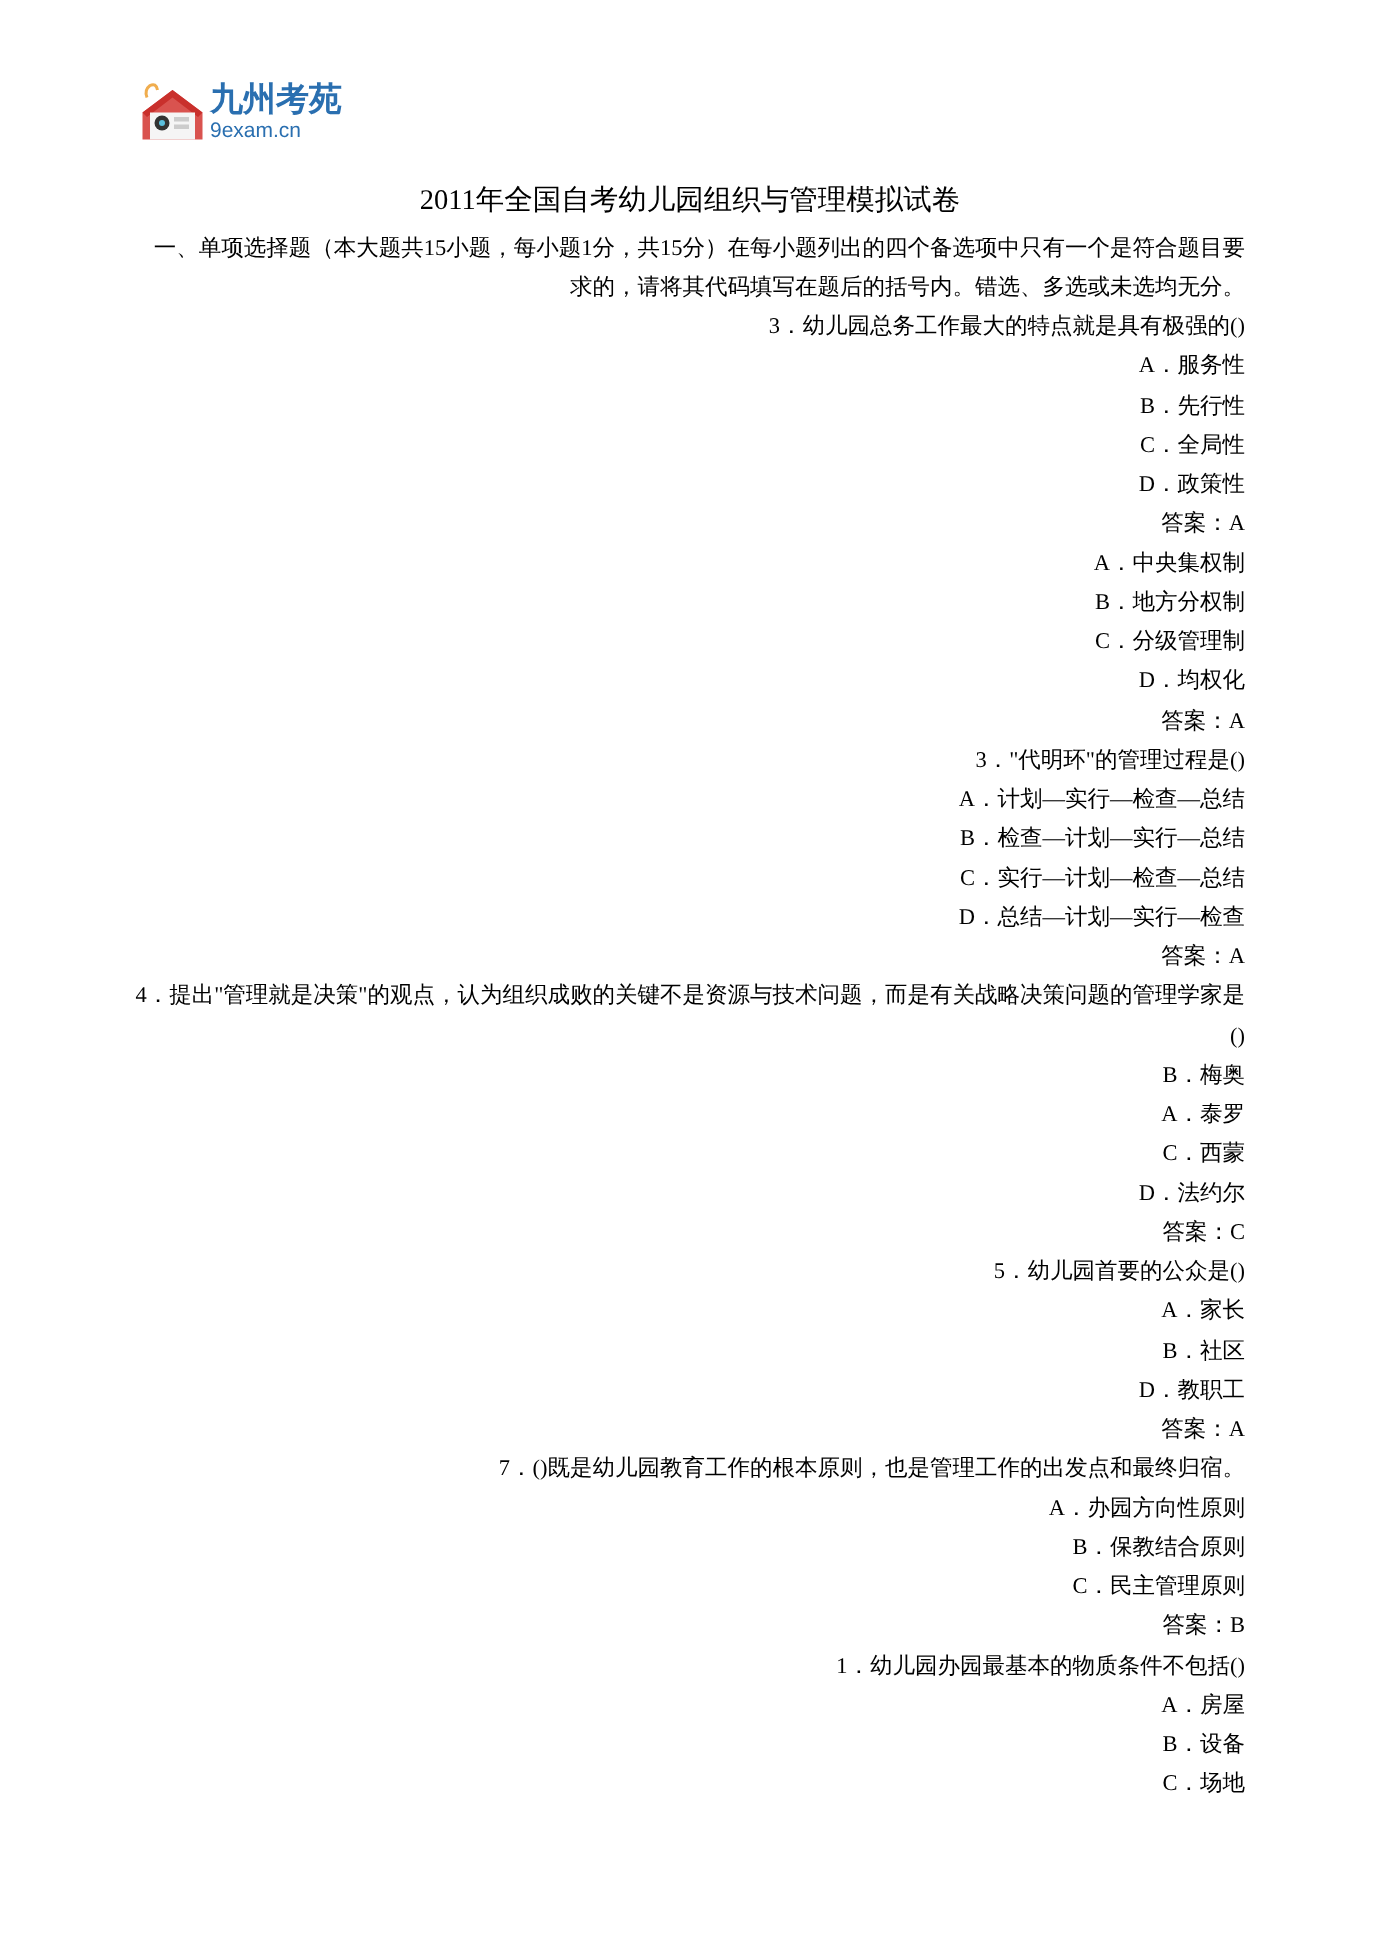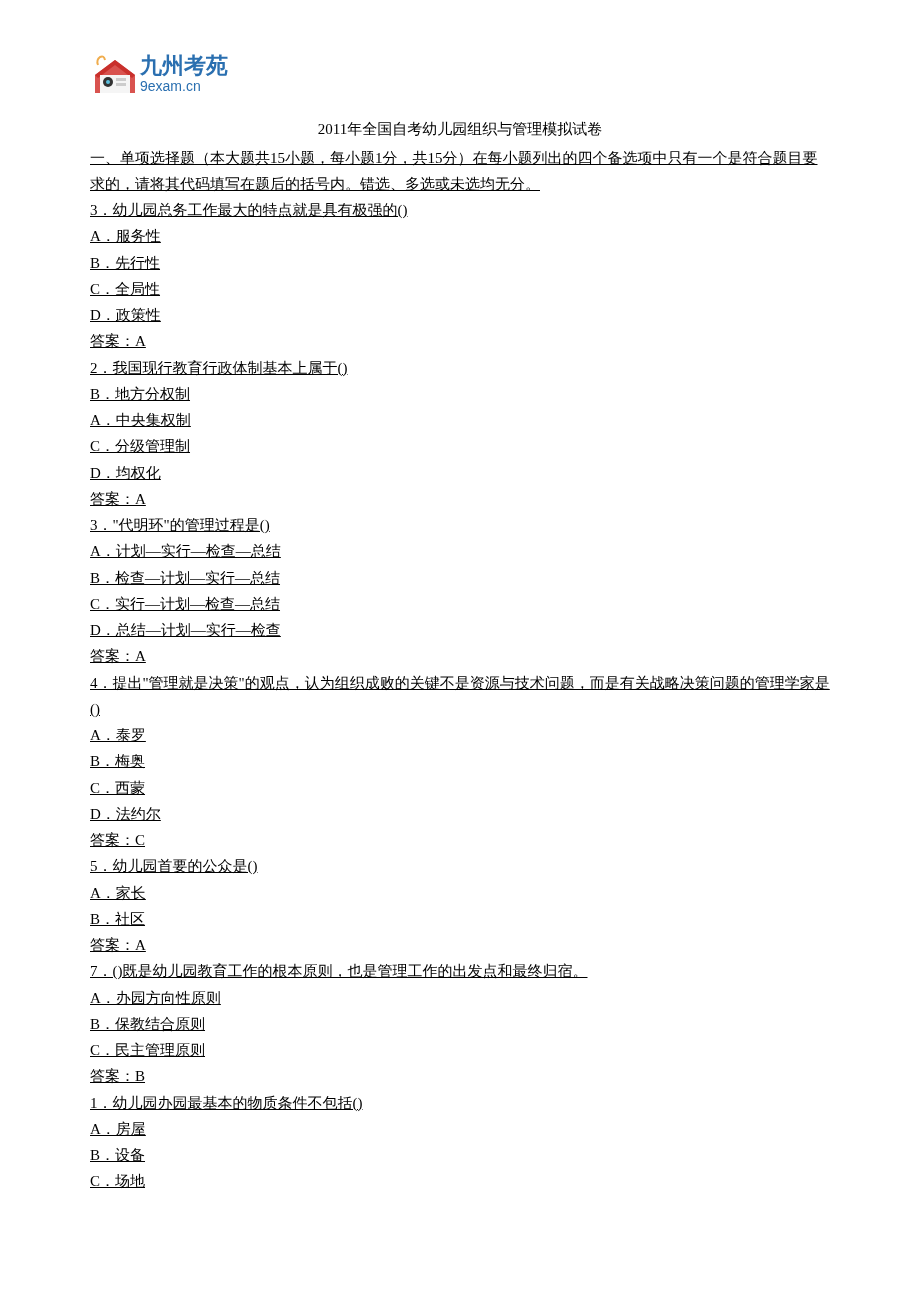--- a/index.html
+++ b/index.html
@@ -16,26 +16,25 @@
       padding: 45px 90px 40px 90px;
     }
     .logo-area {
       margin-bottom: 8px;
     }
     .logo {
       display: inline-block;
     }
     .title {
       text-align: center;
-      font-size: 15px;
+      font-size: 19px;
       margin-bottom: 2px;
     }
     .content-line {
-      text-align: left;
-      text-decoration: underline;
+      text-align: right;
     }
     .logo-svg {
       width: 155px;
       height: 55px;
     }
   </style>
 </head>
 <body>
 
 <div class="page">
@@ -63,50 +62,50 @@
   <div>
     <div class="content-line">3．幼儿园总务工作最大的特点就是具有极强的()</div>
     <div class="content-line">A．服务性</div>
     <div class="content-line">B．先行性</div>
     <div class="content-line">C．全局性</div>
     <div class="content-line">D．政策性</div>
     <div class="content-line">答案：A</div>
   </div>
 
   <div>
-    <div class="content-line">2．我国现行教育行政体制基本上属于()</div>
+    <div class="content-line">A．中央集权制</div>
     <div class="content-line">B．地方分权制</div>
-    <div class="content-line">A．中央集权制</div>
     <div class="content-line">C．分级管理制</div>
     <div class="content-line">D．均权化</div>
     <div class="content-line">答案：A</div>
   </div>
 
   <div>
     <div class="content-line">3．"代明环"的管理过程是()</div>
     <div class="content-line">A．计划—实行—检查—总结</div>
     <div class="content-line">B．检查—计划—实行—总结</div>
     <div class="content-line">C．实行—计划—检查—总结</div>
     <div class="content-line">D．总结—计划—实行—检查</div>
     <div class="content-line">答案：A</div>
   </div>
 
   <div>
     <div class="content-line">4．提出"管理就是决策"的观点，认为组织成败的关键不是资源与技术问题，而是有关战略决策问题的管理学家是()</div>
+    <div class="content-line">B．梅奥</div>
     <div class="content-line">A．泰罗</div>
-    <div class="content-line">B．梅奥</div>
     <div class="content-line">C．西蒙</div>
     <div class="content-line">D．法约尔</div>
     <div class="content-line">答案：C</div>
   </div>
 
   <div>
     <div class="content-line">5．幼儿园首要的公众是()</div>
     <div class="content-line">A．家长</div>
     <div class="content-line">B．社区</div>
+    <div class="content-line">D．教职工</div>
     <div class="content-line">答案：A</div>
   </div>
 
   <div>
     <div class="content-line">7．()既是幼儿园教育工作的根本原则，也是管理工作的出发点和最终归宿。</div>
     <div class="content-line">A．办园方向性原则</div>
     <div class="content-line">B．保教结合原则</div>
     <div class="content-line">C．民主管理原则</div>
     <div class="content-line">答案：B</div>
   </div>

